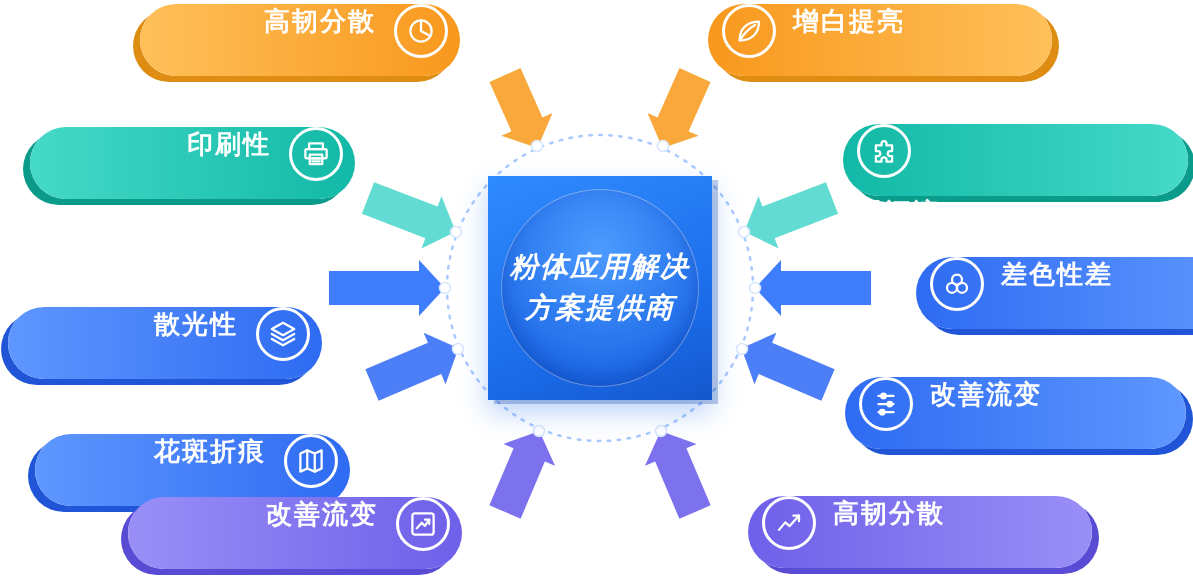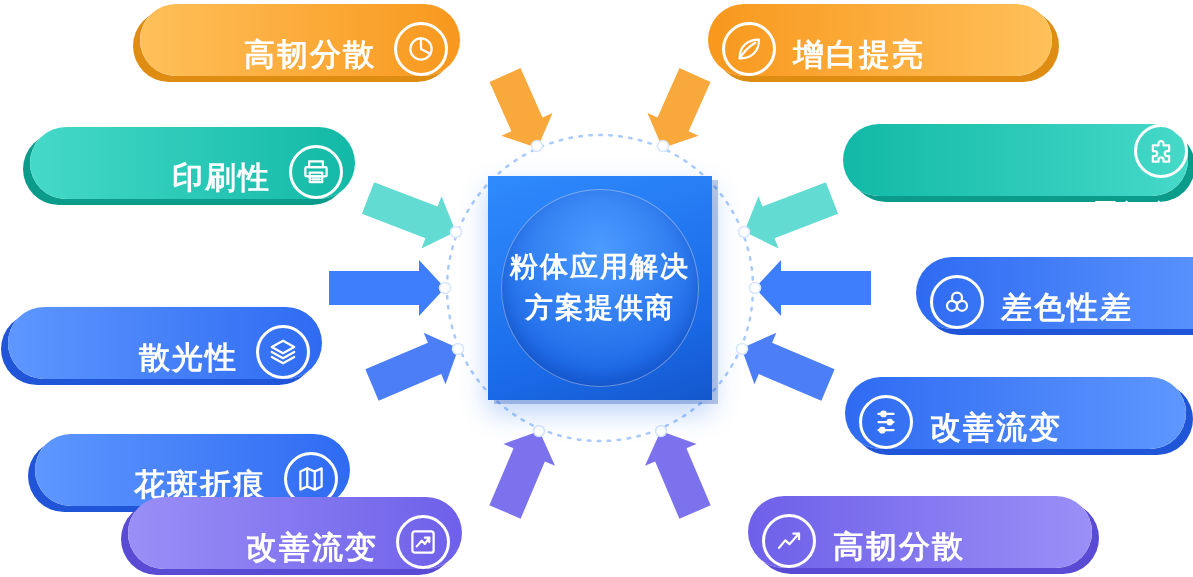--- a/index.html
+++ b/index.html
@@ -23,27 +23,27 @@
     box-shadow:6px 4px 0 rgba(18,70,170,0.28), 0 12px 26px rgba(26,106,232,0.30);
     display:flex; align-items:center; justify-content:center;
     z-index:1;
   }
   .center-circle {
     width:198px; height:198px; border-radius:50%;
     background:radial-gradient(circle at 50% 30%, #4C9BFF 0%, #1B67E6 78%);
     box-shadow:inset 0 0 0 1px rgba(255,255,255,0.35), inset 0 -8px 18px rgba(10,50,140,0.35);
     display:flex; flex-direction:column; align-items:center; justify-content:center;
     text-align:center; color:#fff; font-weight:bold; font-size:28px;
-    line-height:1.45; letter-spacing:2px;
+    line-height:1.45; letter-spacing:2px;font-style:italic;
   }
   
   .pill {
-    position:absolute; display:flex; align-items:flex-end;
+    position:absolute; display:flex; align-items:flex-start;
     height:72px; border-radius:36px; color:#fff;
-    font-weight:bold; font-size:31px; letter-spacing:2px;
+    font-weight:bold; font-size:26px; letter-spacing:2px;
     z-index:2; box-sizing:border-box;
   }
   .pill.left  { justify-content:flex-end;  padding-right:12px; gap:18px; }
   .pill.right { justify-content:flex-start; padding-left:14px;  gap:17px; }
   .icon-circle {
     width:54px; height:54px; border:3px solid #ffffff; border-radius:50%;
     display:flex; align-items:center; justify-content:center; flex:0 0 auto;
     box-sizing:border-box;
   }
   .icon-circle svg { display:block; }

